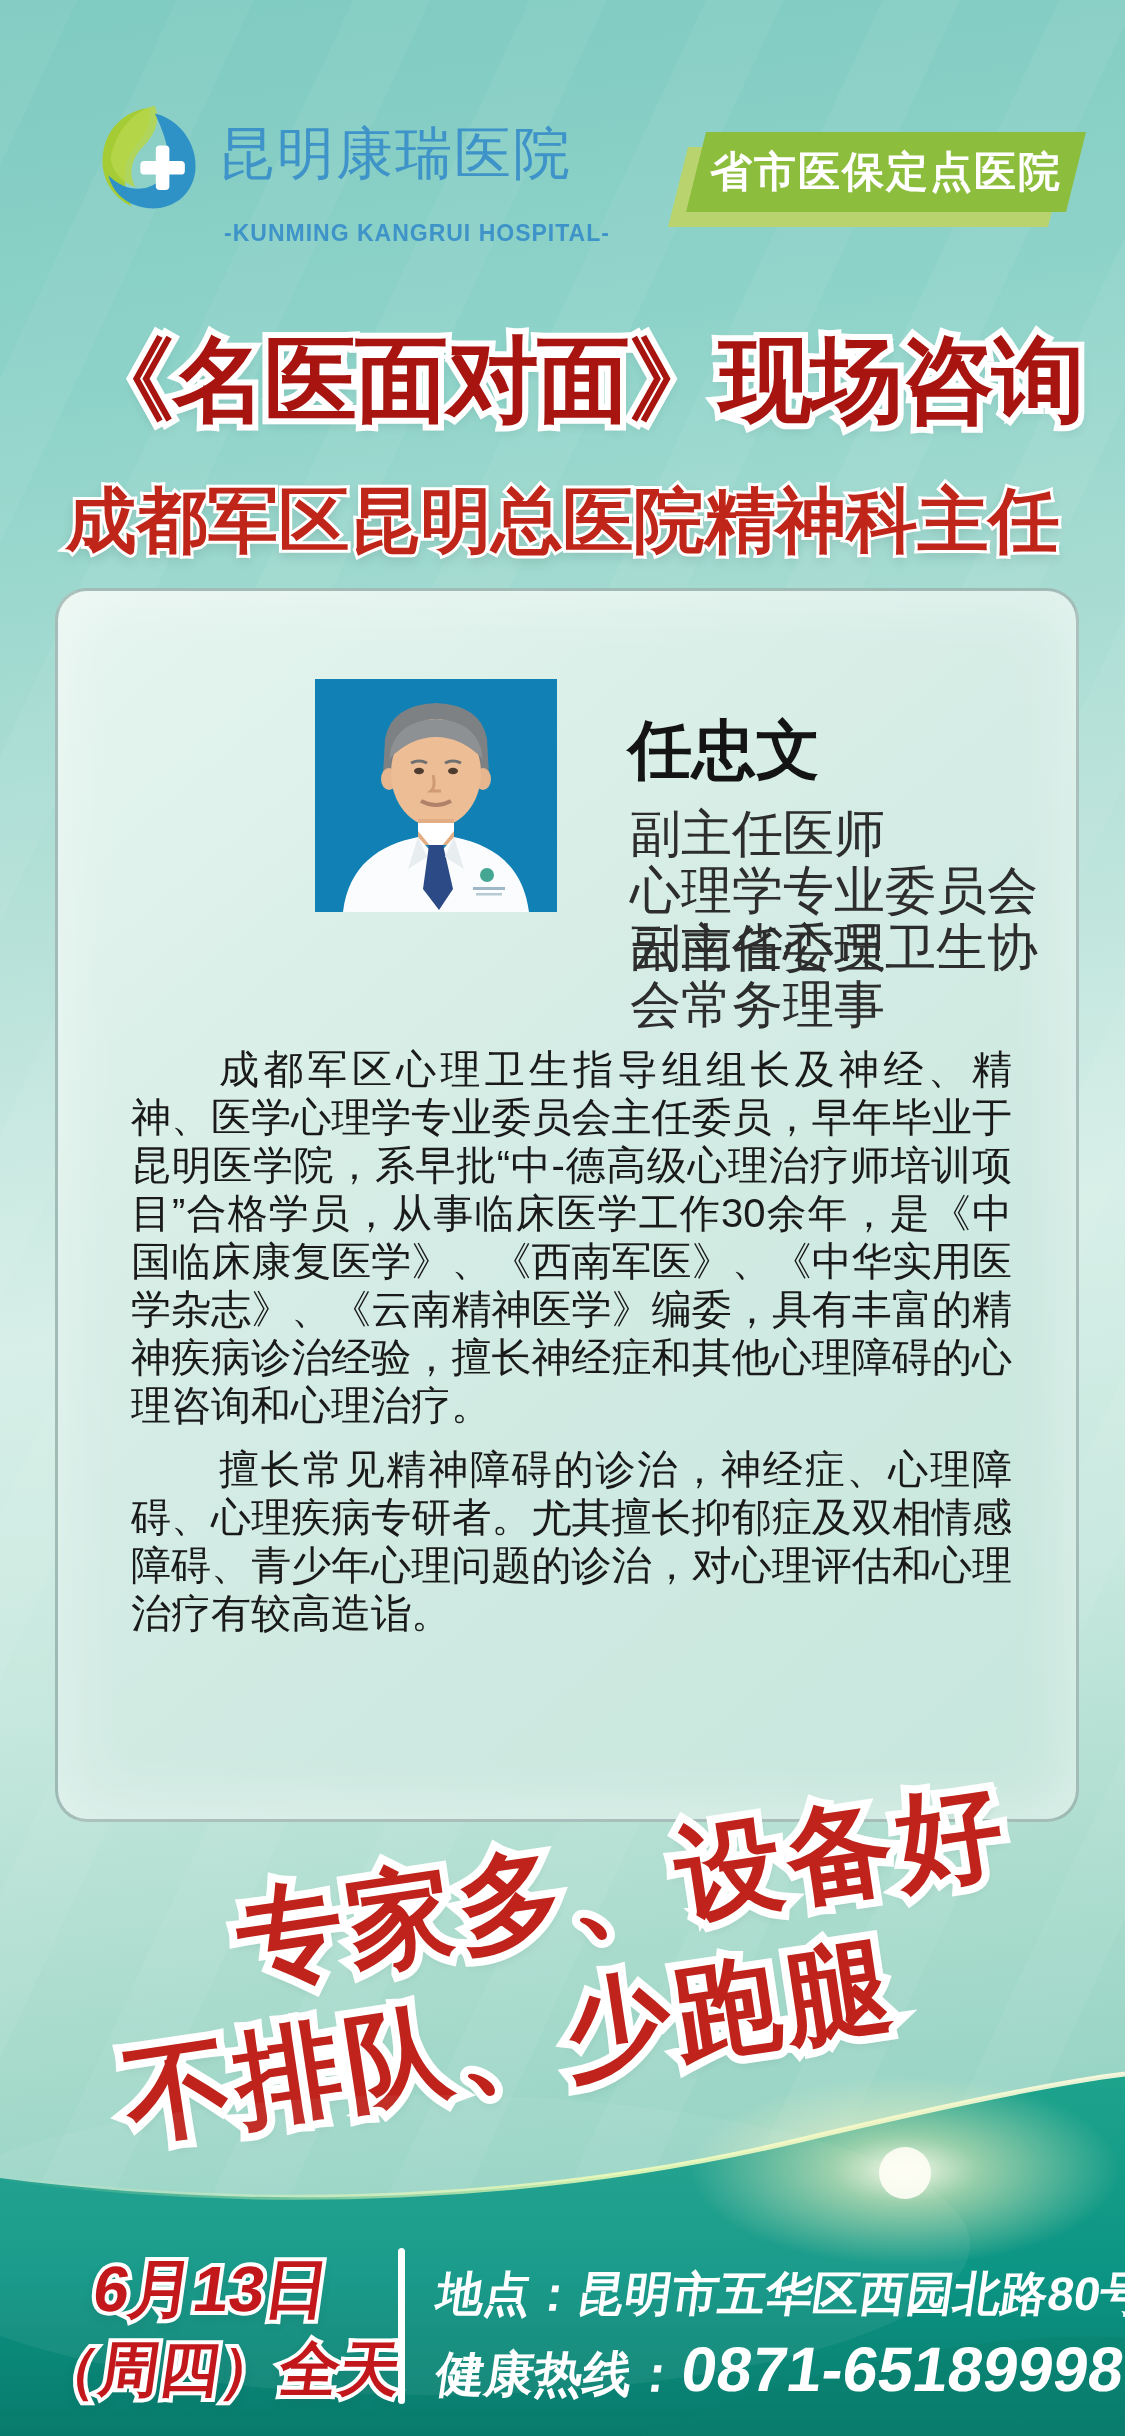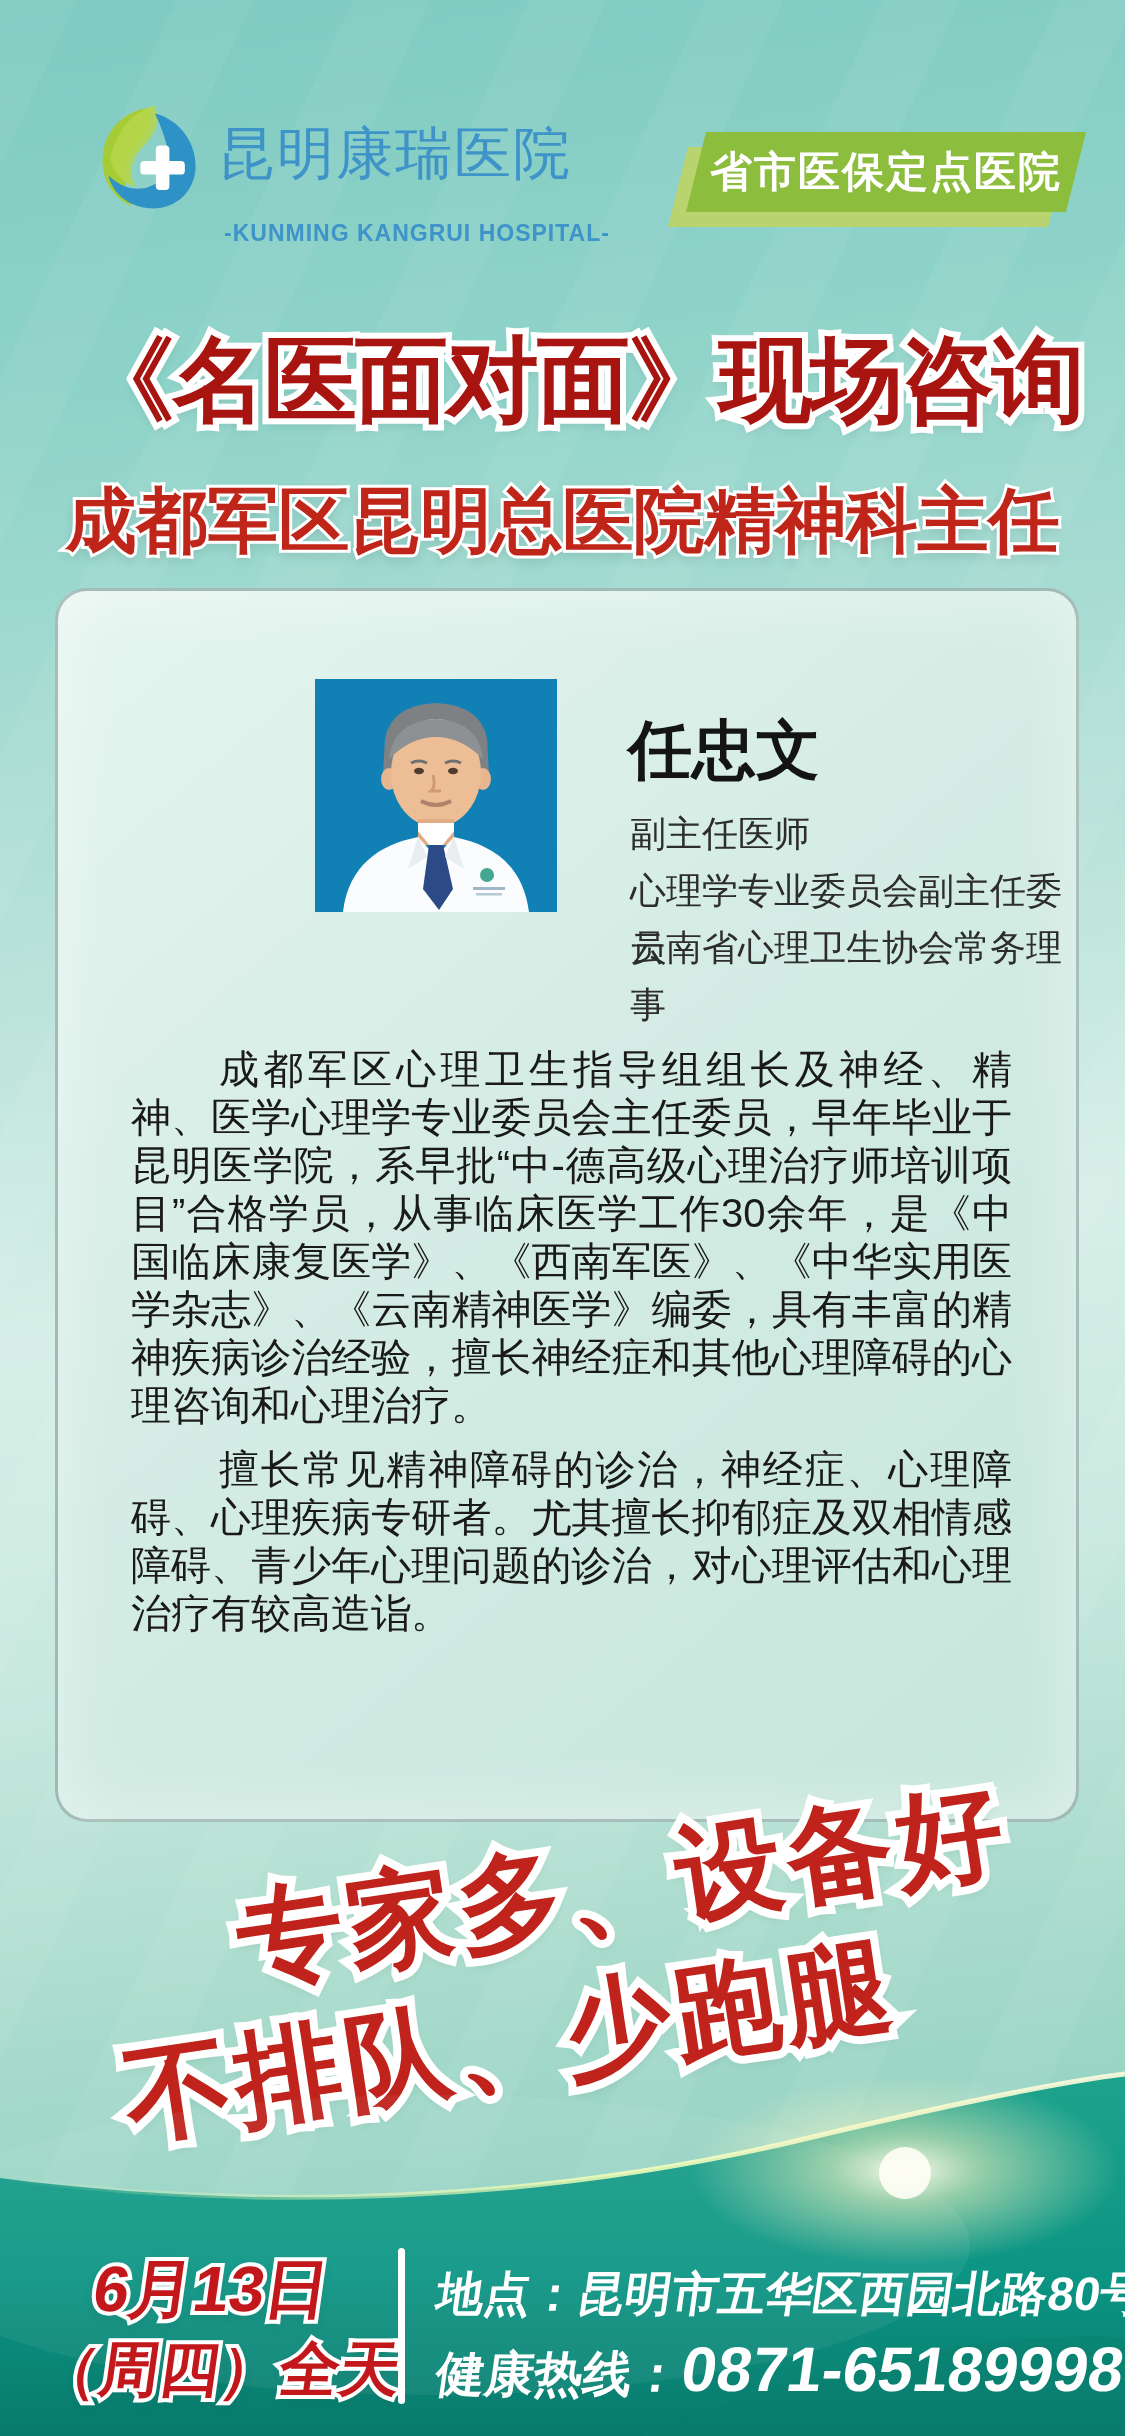--- a/index.html
+++ b/index.html
@@ -36,21 +36,21 @@
   .subtitle{position:absolute;left:0;top:474px;width:100%;text-align:center;
     font-size:71px;font-weight:bold;color:#c0251a;--sw:6px;}
   
   .card{position:absolute;left:55px;top:588px;width:1018px;height:1228px;
     border-radius:32px;border:3px solid rgba(125,150,147,.55);
     background:linear-gradient(140deg,#e6f5ef 0%,#d4ece5 45%,#c6e6dc 100%);
     box-shadow:inset 0 0 70px rgba(255,255,255,.45);}
   .photo{position:absolute;left:257px;top:88px;width:242px;height:233px;}
   .doc-name{position:absolute;left:570px;top:116px;font-size:64px;font-weight:bold;color:#141414;}
   .doc-titles{position:absolute;left:572px;top:214px;margin:0;padding:0;list-style:none;
-    font-size:36px;color:#2d2d2d;}
+    font-size:51px;color:#2d2d2d;}
   .doc-titles li{height:57px;line-height:57px;}
   .bio{position:absolute;left:57px;top:438px;width:913px;font-size:40px;line-height:48px;
     color:#1a1a1a;text-align:justify;}
   .bio p{margin:16px;text-indent:2.2em;}
   
   .slogan{position:absolute;font-weight:bold;font-size:106px;color:#bf231b;--sw:16px;
     letter-spacing:5px;transform:rotate(-8.5deg);transform-origin:left center;
     font-family:"DejaVu Serif",serif;}
   .slogan1{left:238px;top:1872px;}
   .slogan2{left:126px;top:2028px;}

